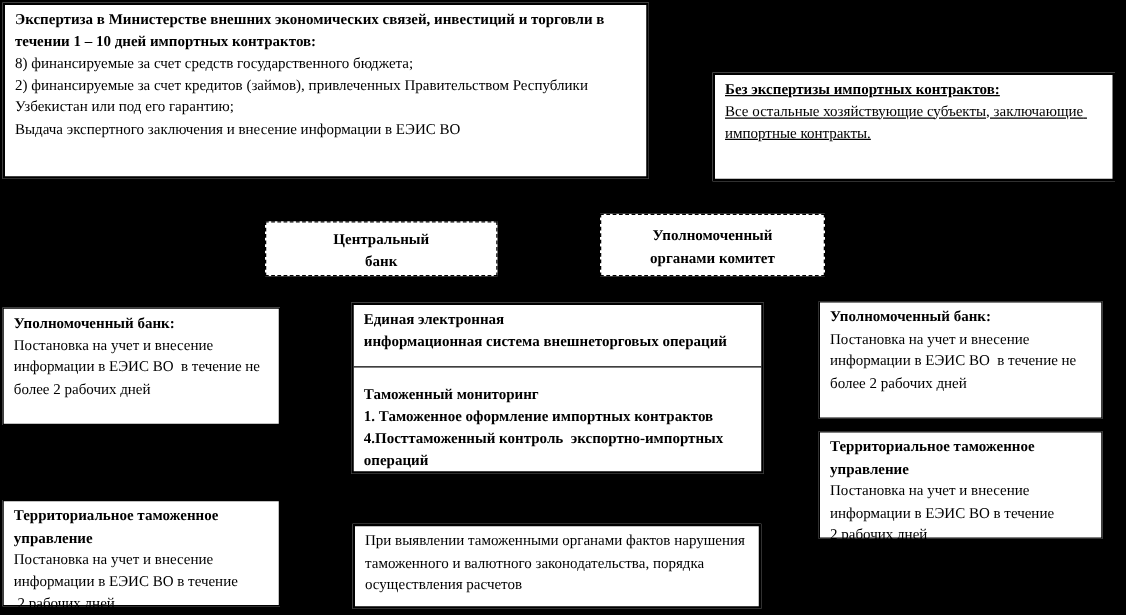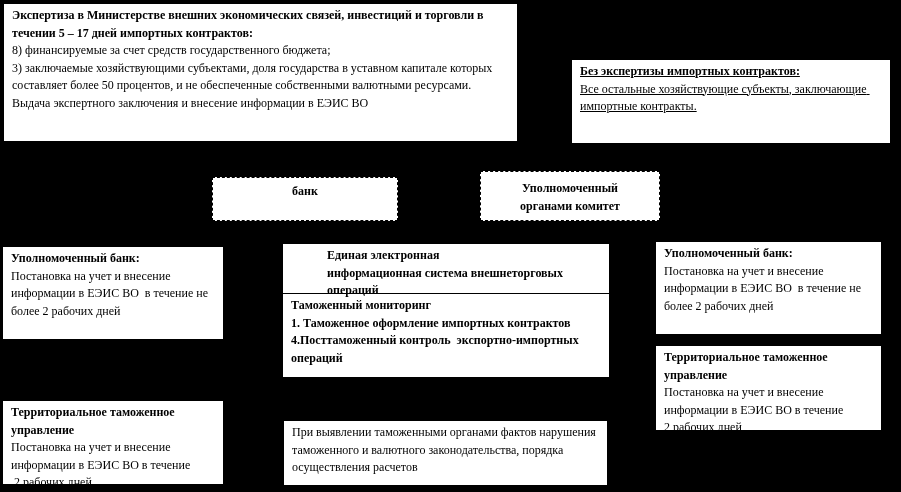--- a/index.html
+++ b/index.html
@@ -17,45 +17,46 @@
   }
   .b { font-weight:bold; }
   .pre { white-space:pre-wrap; }
   
   .box-expertise   { left:2px;   top:2px;   width:517px; height:141px; }
   .box-noexpertise { left:570px; top:58px;  width:322px; height:87px;text-decoration:underline; }
   .box-centralbank { left:212px; top:177px; width:186px; height:44px; padding-top:5px; }
   .box-taxcommittee{ left:480px; top:171px; width:180px; height:50px; padding-top:8px; }
   .box-leftbank    { left:2px;   top:246px; width:222px; height:94px; }
   .box-eeis        { left:281px; top:242px; width:330px; height:137px; padding:0; }
-  .eeis-top    { height:49px; padding:3px 8px; box-sizing:border-box;margin-left:36px; }
-  .eeis-bottom { border-top:1px solid #000; padding:3px 8px; }
+  .eeis-top    { height:49px; padding:3px 8px; box-sizing:border-box; }
+  .eeis-bottom { border-top:1px solid #000; padding:13px 8px; }
   .box-rightbank   { left:655px; top:241px; width:227px; height:94px; }
   .box-rightcustoms{ left:655px; top:345px; width:227px; height:86px; }
   .box-leftcustoms { left:2px;   top:400px; width:222px; height:85px; }
   .box-violation   { left:282px; top:419px; width:327px; height:68px; }
 </style>
 </head>
 <body>
 
 <div class="canvas">
 
   <div class="box box-expertise">
-    <div class="b pre">Экспертиза в Министерстве внешних экономических связей, инвестиций и торговли в течении 5 – 17 дней импортных контрактов:</div>
+    <div class="b pre">Экспертиза в Министерстве внешних экономических связей, инвестиций и торговли в течении 1 – 10 дней импортных контрактов:</div>
     <div class="pre">8) финансируемые за счет средств государственного бюджета;</div>
-    <div class="pre">3) заключаемые хозяйствующими субъектами, доля государства в уставном капитале которых составляет более 50 процентов, и не обеспеченные собственными валютными ресурсами.</div>
+    <div class="pre">2) финансируемые за счет кредитов (займов), привлеченных Правительством Республики Узбекистан или под его гарантию;</div>
     <div class="pre">Выдача экспертного заключения и внесение информации в ЕЭИС ВО</div>
   </div>
 
   <div class="box box-noexpertise">
     <div class="b pre">Без экспертизы импортных контрактов:</div>
     <div class="pre">Все остальные хозяйствующие субъекты, заключающие импортные контракты.</div>
   </div>
 
   <div class="box dashed box-centralbank">
+    <div>Центральный</div>
     <div>банк</div>
   </div>
 
   <div class="box dashed box-taxcommittee">
     <div>Уполномоченный</div>
     <div>органами комитет</div>
   </div>
 
   <div class="box thin box-leftbank">
     <div class="b pre">Уполномоченный банк:</div>

